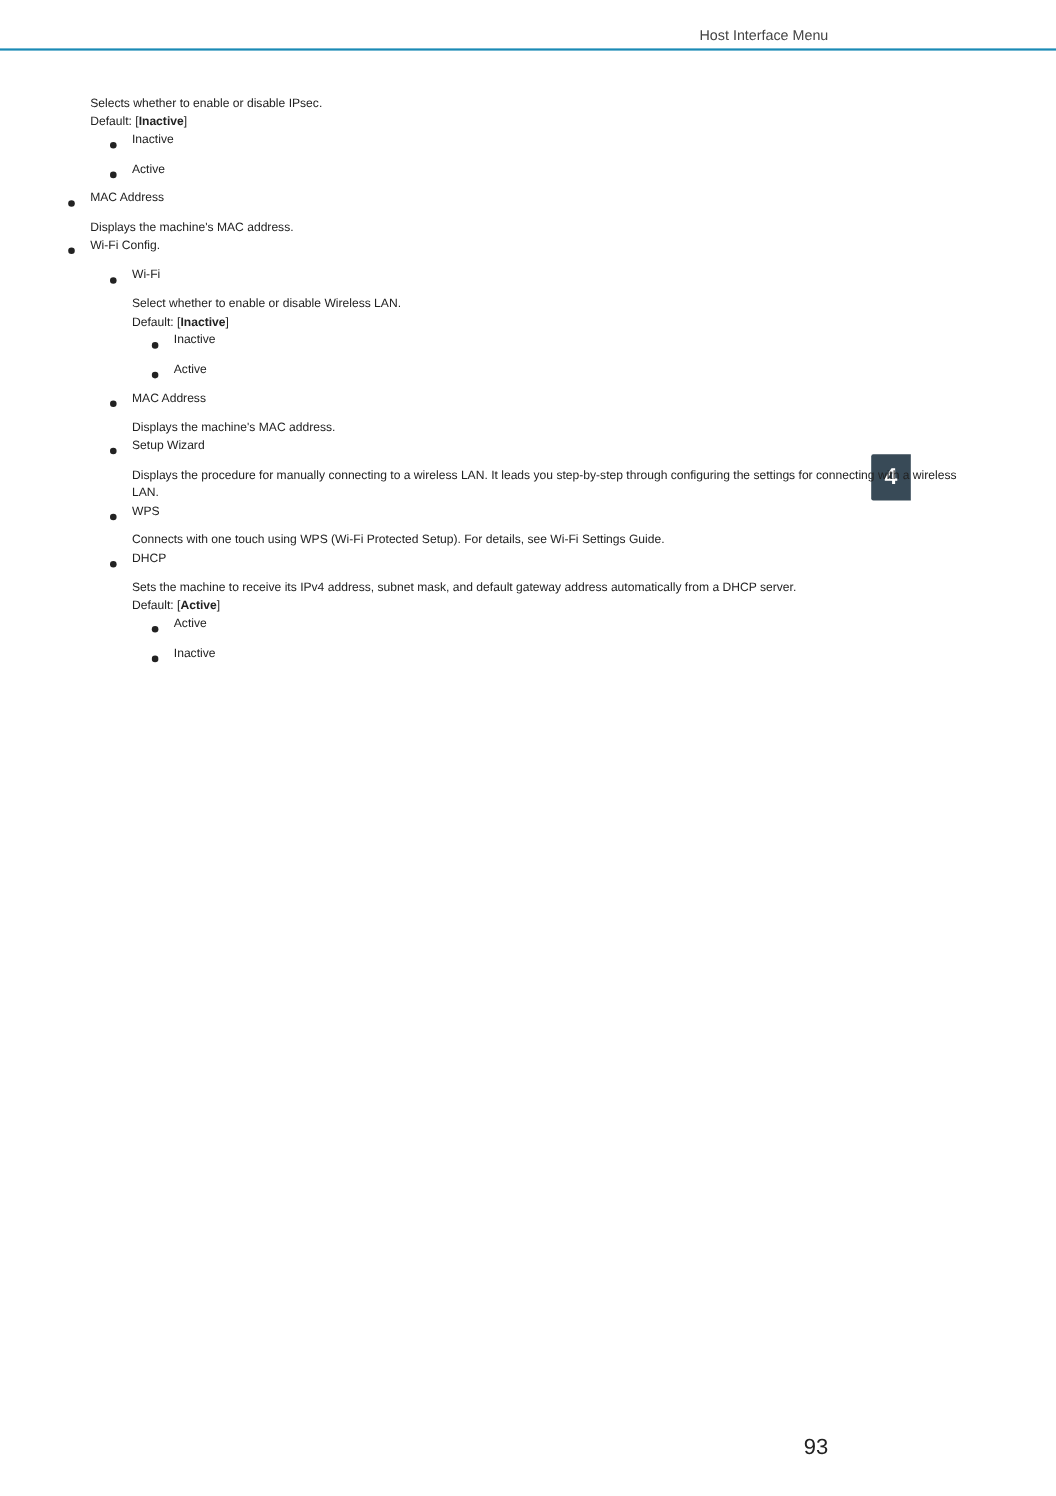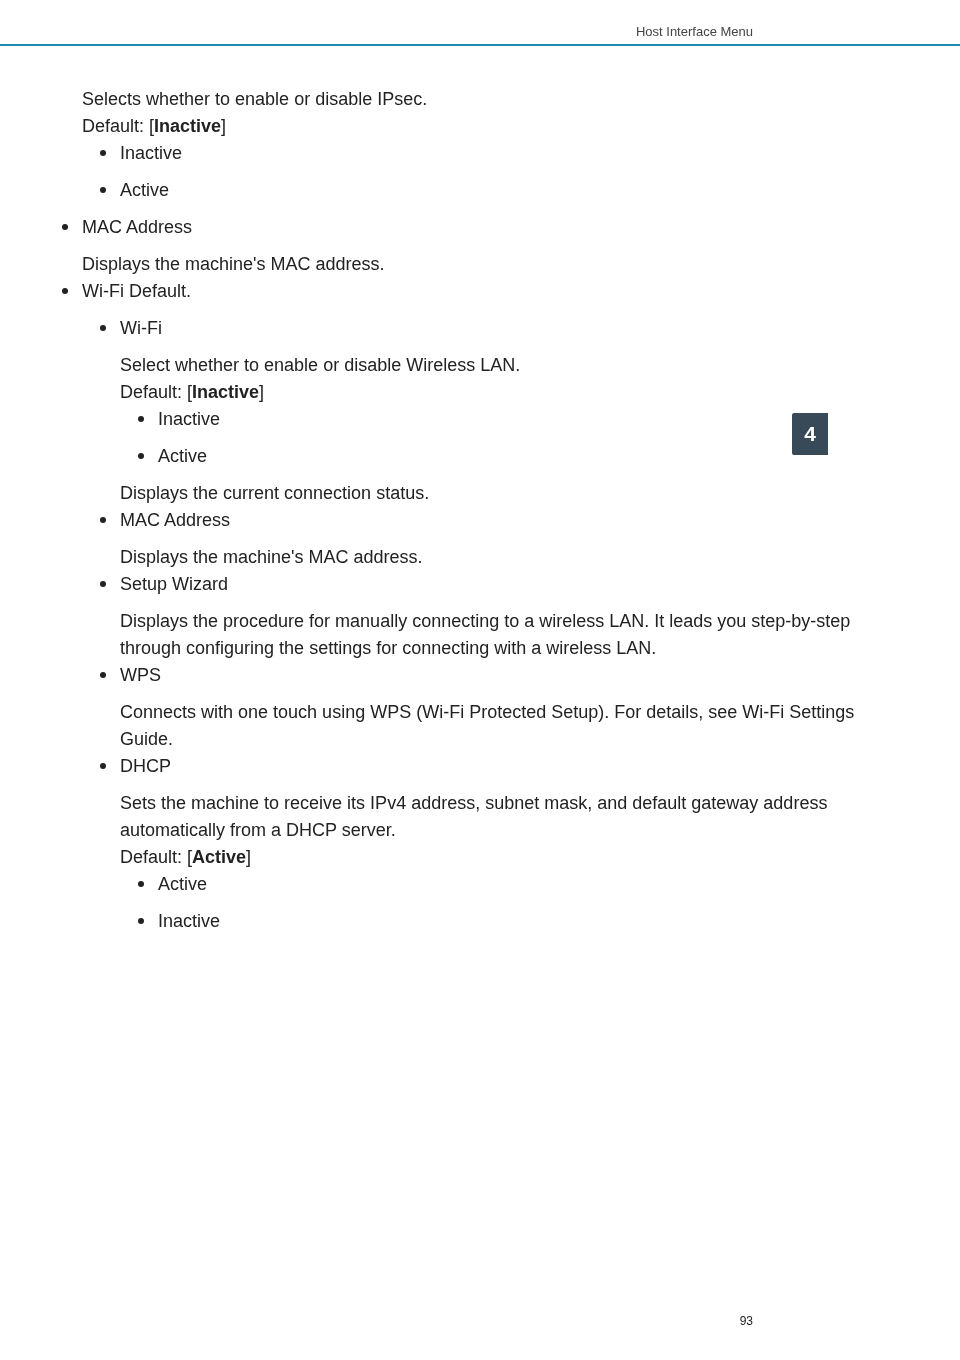--- a/index.html
+++ b/index.html
@@ -1,32 +1,32 @@
 <!DOCTYPE html>
 <html><head>
 <meta charset="utf-8">
 <style>
   * { box-sizing: border-box; margin: 0; padding: 0; }
   html, body { width: 960px; height: 1360px; background: #fff; font-family: "Futura", "Century Gothic", "Trebuchet MS", Arial, sans-serif; color: #222; }
   .page { position: relative; width: 828px; height: 1360px; }
   .header { position: absolute; top: 24px; right: 75px; font-size: 13px; color: #444; }
   .hr { position: absolute; top: 44px; left: 0; width: 960px; height: 2px; background: #1a8ab5; }
   .tab { position: absolute; right: 0; top: 413px; width: 36px; height: 42px; background: #384a57; color: #fff; font-size: 21px; font-weight: bold; display: flex; align-items: center; justify-content: center; border-radius: 2px 0 0 2px; }
-  .content { position: absolute; top: 86px; left: 62px; width: 820px; font-size: 18px; line-height: 1.5; color: #222; }
+  .content { position: absolute; top: 86px; left: 62px; width: 820px; font-size: 11px; line-height: 1.5; color: #222; }
   .content p { margin: 0; }
   .bullet-row { display: flex; align-items: flex-start; margin-bottom: 10px; }
   .bullet-row .dot { width: 6px; height: 6px; background: #222; border-radius: 50%; flex: none; margin-top: 10px; margin-right: 14px; }
   .bullet-row .txt { flex: 1; }
   .li-l1 { padding-left: 0; }
   .li-l2 { padding-left: 38px; }
   .li-l3 { padding-left: 76px; }
   .para-l1 { padding-left: 20px; margin-bottom: 10px; }
   .para-l2 { padding-left: 58px; margin-bottom: 10px; }
   .bold { font-weight: 700; }
-  .pagenum { position: absolute; bottom: 32px; right: 75px; font-size: 12px; color: #222; }
+  .pagenum { position: absolute; bottom: 32px; right: 75px; font-size: 20px; color: #222; }
 </style>
 </head>
 <body>
 
 <div class="page">
   <div class="header">Host Interface Menu</div>
   <div class="hr"></div>
   <div class="tab">4</div>
 
   <div class="content">
@@ -47,41 +47,40 @@
     </div>
 
     <div class="bullet-row li-l1">
       <span class="dot"></span>
       <span class="txt">MAC Address</span>
     </div>
     <p class="para-l1">Displays the machine's MAC address.</p>
 
     <div class="bullet-row li-l1">
       <span class="dot"></span>
-      <span class="txt">Wi-Fi Default.</span>
+      <span class="txt">Wi-Fi Config.</span>
     </div>
 
     <div class="bullet-row li-l2">
       <span class="dot"></span>
       <span class="txt">Wi-Fi</span>
     </div>
     <p class="para-l2">Select whether to enable or disable Wireless LAN.</p>
     <p class="para-l2">
       <span>Default: [</span><span class="bold">Inactive</span><span>]</span>
     </p>
     <div class="bullet-row li-l3">
       <span class="dot"></span>
       <span class="txt">Inactive</span>
     </div>
     <div class="bullet-row li-l3">
       <span class="dot"></span>
       <span class="txt">Active</span>
     </div>
 
-    <p class="para-l2">Displays the current connection status.</p>
 
     <div class="bullet-row li-l2">
       <span class="dot"></span>
       <span class="txt">MAC Address</span>
     </div>
     <p class="para-l2">Displays the machine's MAC address.</p>
 
 
     <div class="bullet-row li-l2">
       <span class="dot"></span>

